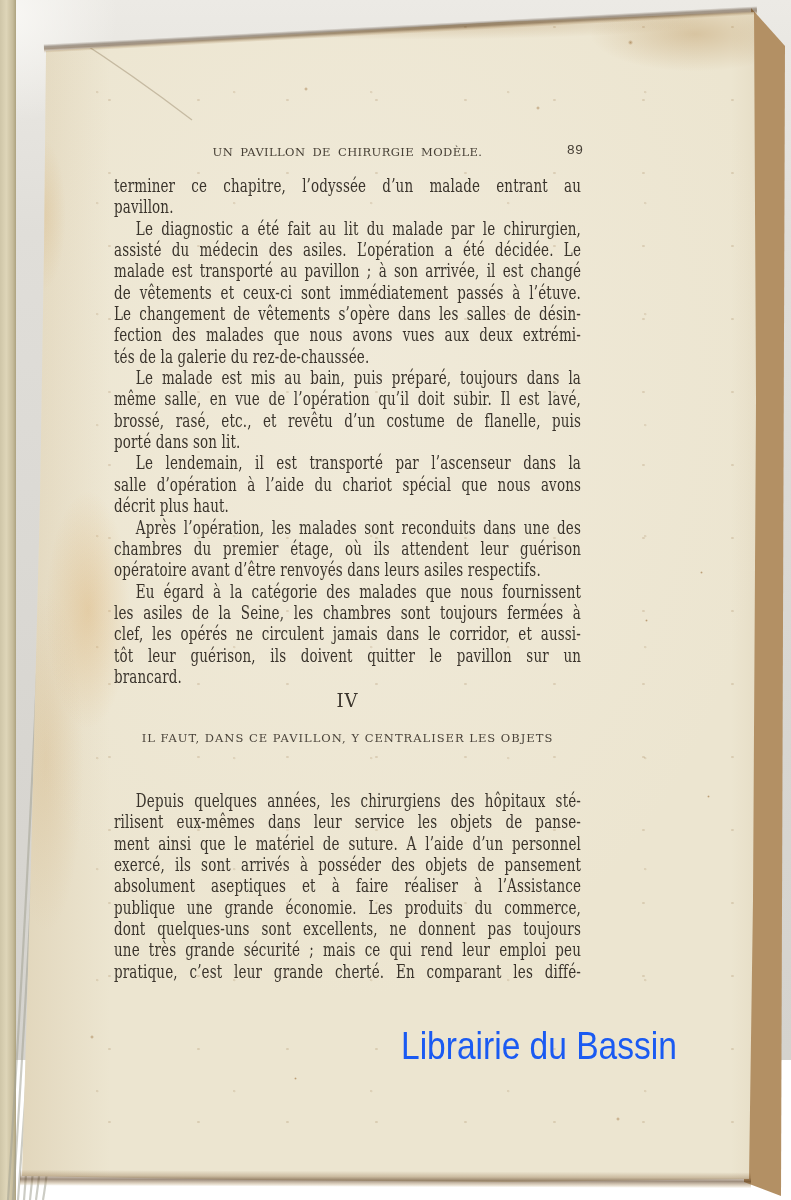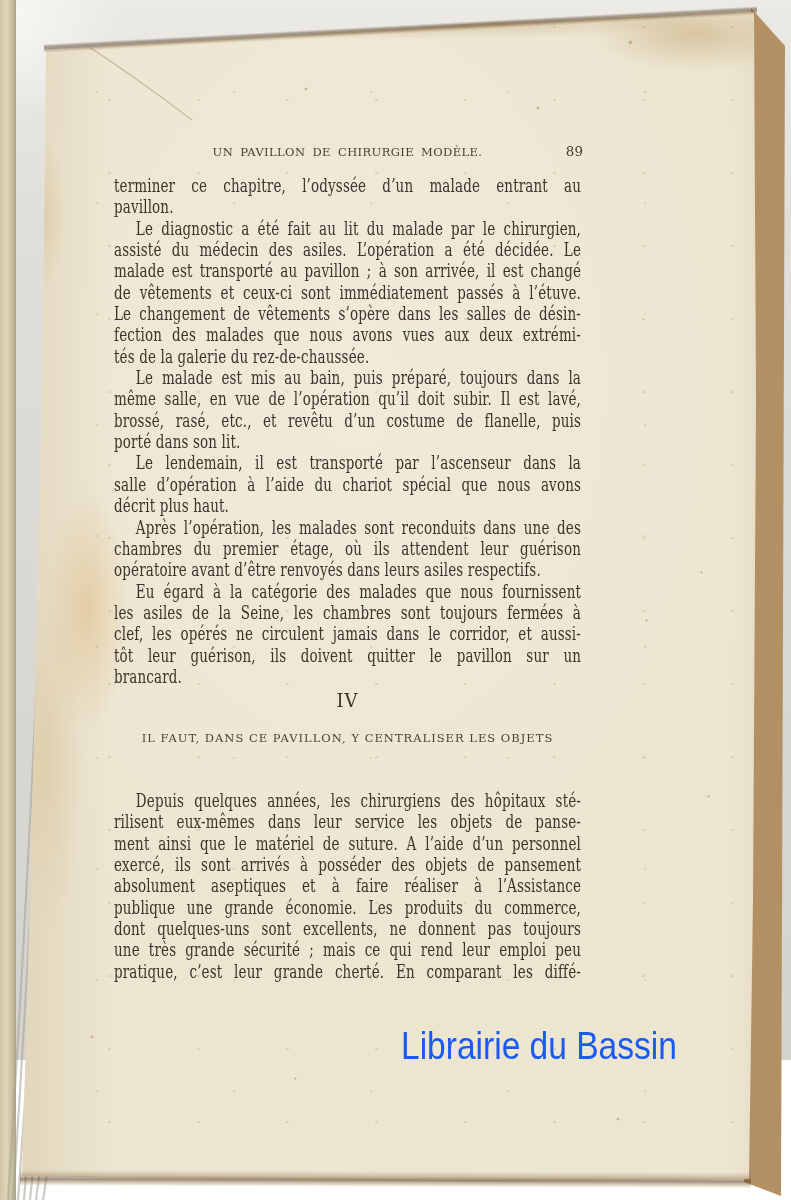--- a/index.html
+++ b/index.html
@@ -50,21 +50,21 @@
   .bedge{position:absolute;left:20px;top:1171px;width:731px;height:16px;
     transform:rotate(.2deg);
     background:linear-gradient(180deg, rgba(120,82,40,0) 0%, rgba(120,82,40,.28) 35%, rgba(82,52,22,.55) 58%, rgba(150,120,80,.45) 76%, rgba(196,174,136,.38) 88%, rgba(0,0,0,0) 100%);}
 
   
   .fx{position:absolute;width:4px;height:4px;border-radius:50%;
     background:radial-gradient(circle, rgba(146,98,42,.55) 0%, rgba(146,98,42,0) 75%);}
   .runhead{position:absolute;left:114px;top:145px;width:467px;text-align:center;
     font-size:11.5px;letter-spacing:.4px;word-spacing:3px;color:#463f35;}
   .pagenum{position:absolute;left:520px;top:143px;width:63px;text-align:right;
-    font-size:13.5px;color:#463f35;}
+    font-size:13.5px;color:#463f35;font-family:Liberation Mono, monospace;}
 
   .body{position:absolute;left:114px;width:641px;transform:scaleX(.7286);transform-origin:left top;}
   .b1{top:175px;}
   .b2{top:790px;}
   .ln{height:21.35px;line-height:21.4px;font-size:18.5px;letter-spacing:.2px;
     text-align:justify;text-align-last:justify;overflow:hidden;color:#3a342c;}
   .ln.end{text-align-last:left;}
   .ln.ind{text-indent:30px;}
 
   .roman{position:absolute;left:114px;top:690px;width:467px;text-align:center;

